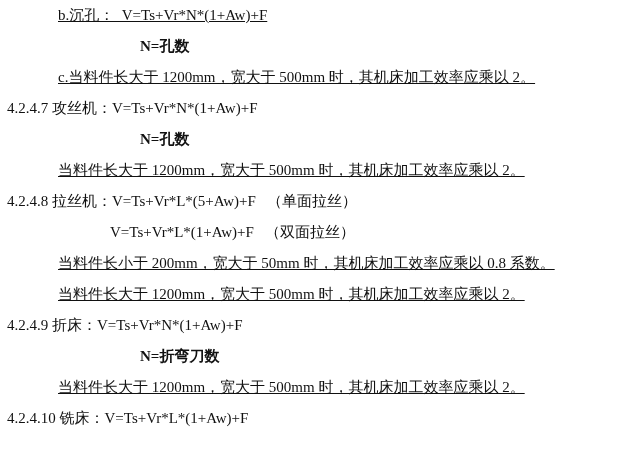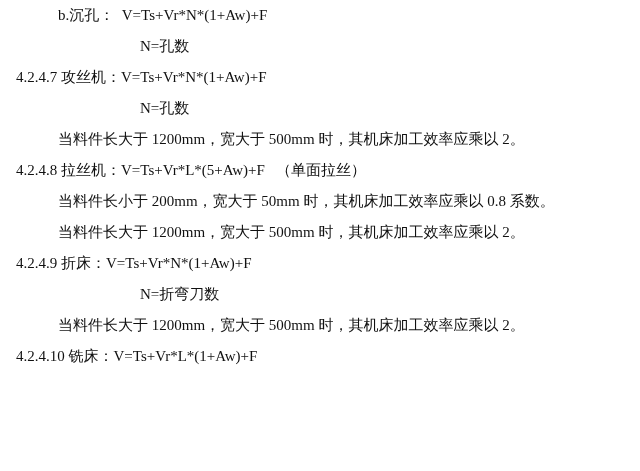--- a/index.html
+++ b/index.html
@@ -21,36 +21,38 @@
     padding: 0;
     box-sizing: border-box;
   }
   .line {
     font-size: 15px;
     line-height: 31px;
     white-space: pre;
     color: #111111;
   }
   
-  .ind-0  { padding-left: 16px; }
-  .ind-1  { padding-left: 58px; }
+  .ind-0  { padding-left: 7px; }
+  .ind-1  { padding-left: 58px; text-decoration: underline; }
   .ind-2  { padding-left: 110px; }
-  .ind-3  { padding-left: 140px; }
+  .ind-3  { padding-left: 140px; font-weight: bold; }
 </style>
 </head>
 <body>
 
 <div class="page">
   <div id="lines-container">
       <div class="line ind-1">b.沉孔：  V=Ts+Vr*N*(1+Aw)+F</div>
       <div class="line ind-3">N=孔数</div>
+      <div class="line ind-1">c.当料件长大于 1200mm，宽大于 500mm 时，其机床加工效率应乘以 2。</div>
       <div class="line ind-0">4.2.4.7 攻丝机：V=Ts+Vr*N*(1+Aw)+F</div>
       <div class="line ind-3">N=孔数</div>
       <div class="line ind-1">当料件长大于 1200mm，宽大于 500mm 时，其机床加工效率应乘以 2。</div>
       <div class="line ind-0">4.2.4.8 拉丝机：V=Ts+Vr*L*(5+Aw)+F   （单面拉丝）</div>
+      <div class="line ind-2">V=Ts+Vr*L*(1+Aw)+F   （双面拉丝）</div>
       <div class="line ind-1">当料件长小于 200mm，宽大于 50mm 时，其机床加工效率应乘以 0.8 系数。</div>
       <div class="line ind-1">当料件长大于 1200mm，宽大于 500mm 时，其机床加工效率应乘以 2。</div>
       <div class="line ind-0">4.2.4.9 折床：V=Ts+Vr*N*(1+Aw)+F</div>
       <div class="line ind-3">N=折弯刀数</div>
       <div class="line ind-1">当料件长大于 1200mm，宽大于 500mm 时，其机床加工效率应乘以 2。</div>
       <div class="line ind-0">4.2.4.10 铣床：V=Ts+Vr*L*(1+Aw)+F</div>
     </div>
 </div>
 
 </body></html>

